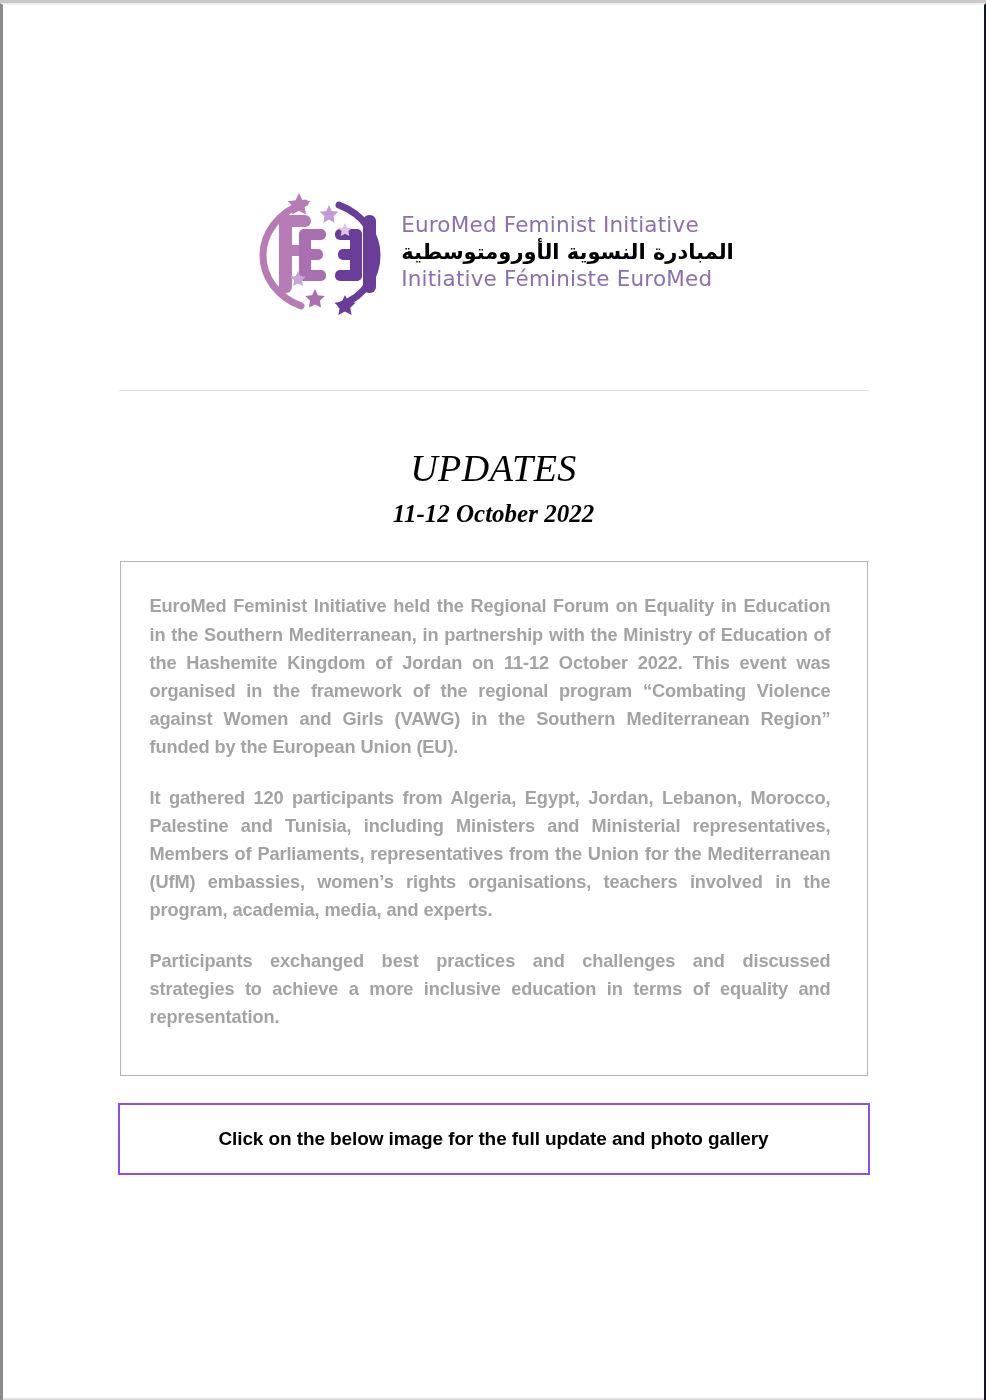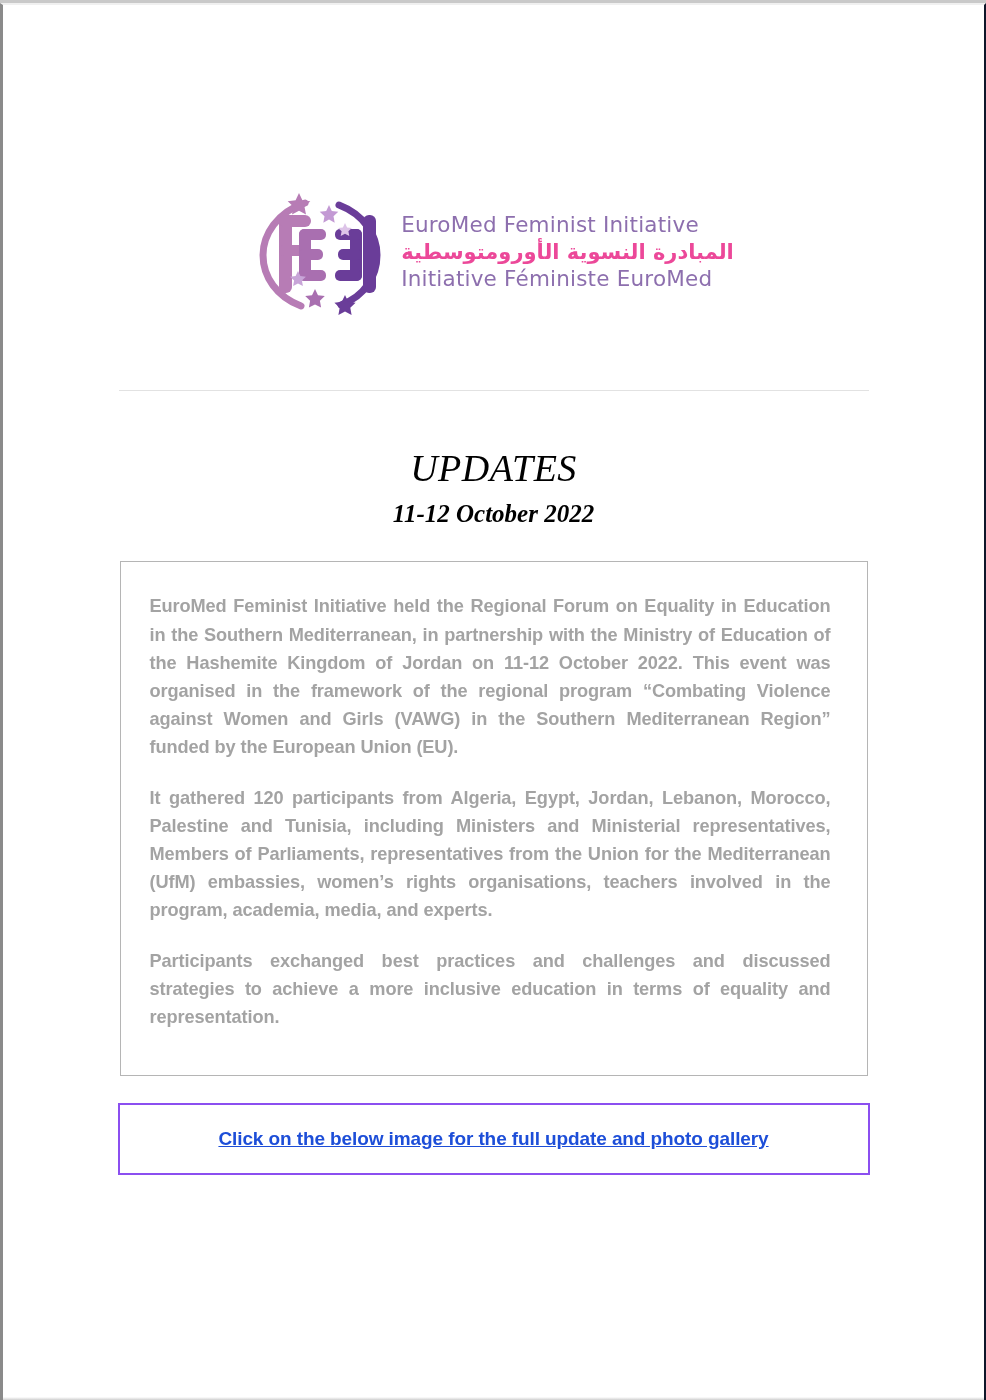--- a/index.html
+++ b/index.html
@@ -54,21 +54,21 @@
   .logo-line {
     font-family: "DejaVu Sans", sans-serif;
     font-size: 21.5px;
     color: #8d6fae;
     letter-spacing: 0.2px;
     white-space: nowrap;
   }
   .logo-line.ar {
     font-size: 21px;
     direction: rtl;
-    color: #ec4899;
+    color: #000000;
     font-weight: bold;
   }
 
   
   .divider {
     width: 750px;
     height: 1px;
     background: #e2e2e2;
     margin: 71px auto 0 auto;
   }
@@ -136,25 +136,24 @@
     width: 752px;
     margin: 27px auto 0 auto;
     border: 2px solid #8b4ff0;
     box-sizing: border-box;
     height: 72px;
     display: flex;
     align-items: center;
     justify-content: center;
   }
   .cta-text {
-    color: #1d4ed8;
+    color: #000000;
     font-size: 19px;
     font-weight: bold;
     letter-spacing: -0.1px;
-    text-decoration: underline;
   }
 </style>
 </head>
 <body>
 
 <div class="page">
 
   <div class="logo-block">
 
     <div class="logo-mark">

